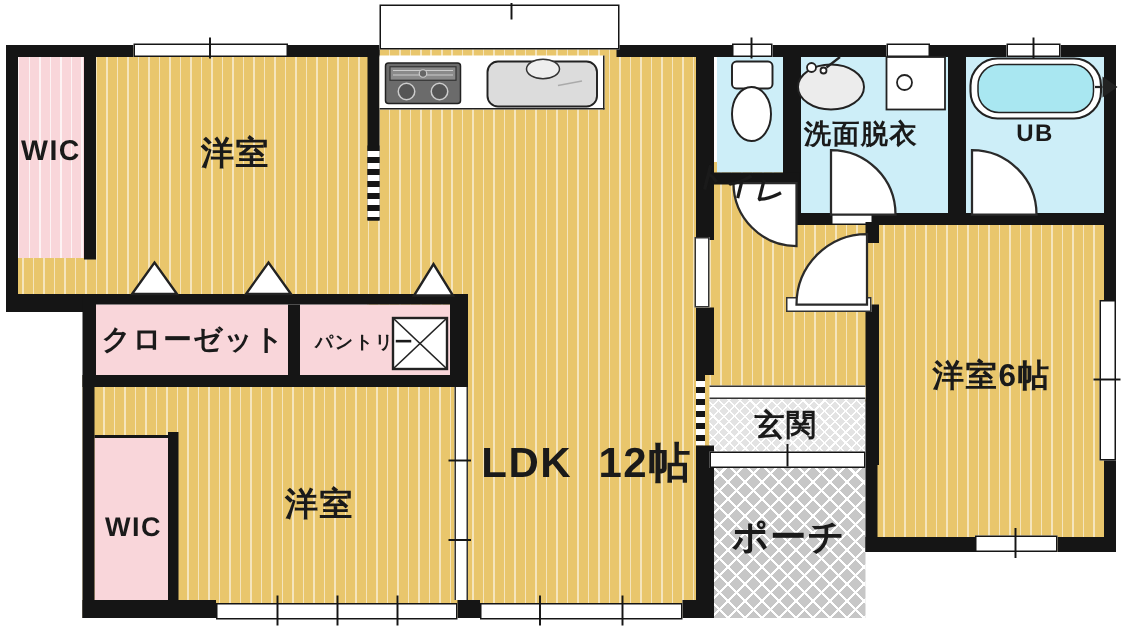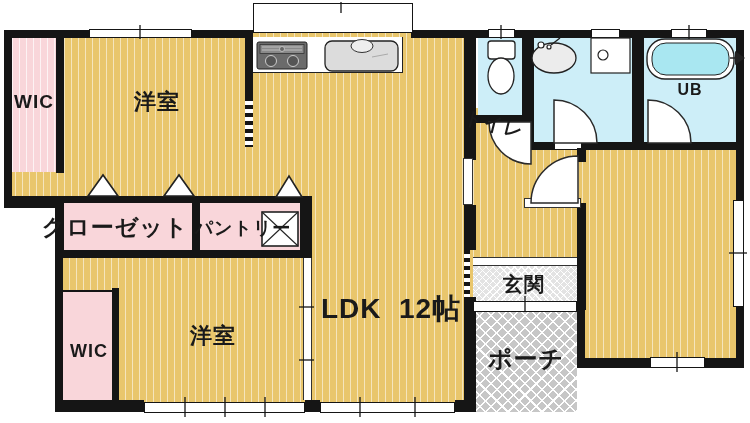--- a/index.html
+++ b/index.html
@@ -195,22 +195,24 @@
       <line x1="677" y1="352" x2="677" y2="372"></line>
       <line x1="299" y1="307" x2="314" y2="307"></line>
       <line x1="299" y1="360" x2="314" y2="360"></line>
       <line x1="525" y1="296" x2="525" y2="311"></line>
     </g>
   </svg>
 
   <span class="lbl" style="left:34px;top:101px;font-size:19px;">WIC</span>
   <span class="lbl" style="left:157px;top:102px;font-size:22px;">洋室</span>
   <span class="lbl rot" style="left:494px;top:124px;font-size:19px;">トイレ</span>
+  <span class="lbl" style="left:574px;top:89px;font-size:18px;">洗面脱衣</span>
   <span class="lbl" style="left:690px;top:90px;font-size:16px;">UB</span>
-  <span class="lbl" style="left:115px;top:227px;font-size:23px;">クローゼット</span>
-  <span class="lbl" style="left:243px;top:228px;font-size:18px;">パントリー</span>
+  <span class="lbl" style="left:129px;top:227px;font-size:19px;">クローゼット</span>
+  <span class="lbl" style="left:243px;top:228px;font-size:12px;">パントリー</span>
   <span class="lbl" style="left:391px;top:309px;font-size:28px;">LDK  12帖</span>
   <span class="lbl" style="left:213px;top:336px;font-size:22px;">洋室</span>
   <span class="lbl" style="left:89px;top:351px;font-size:18px;">WIC</span>
   <span class="lbl" style="left:524px;top:284px;font-size:20px;">玄関</span>
   <span class="lbl" style="left:526px;top:359px;font-size:24px;">ポーチ</span>
+  <span class="lbl" style="left:661px;top:251px;font-size:21px;">洋室6帖</span>
 
 </div>
 
 </body></html>

